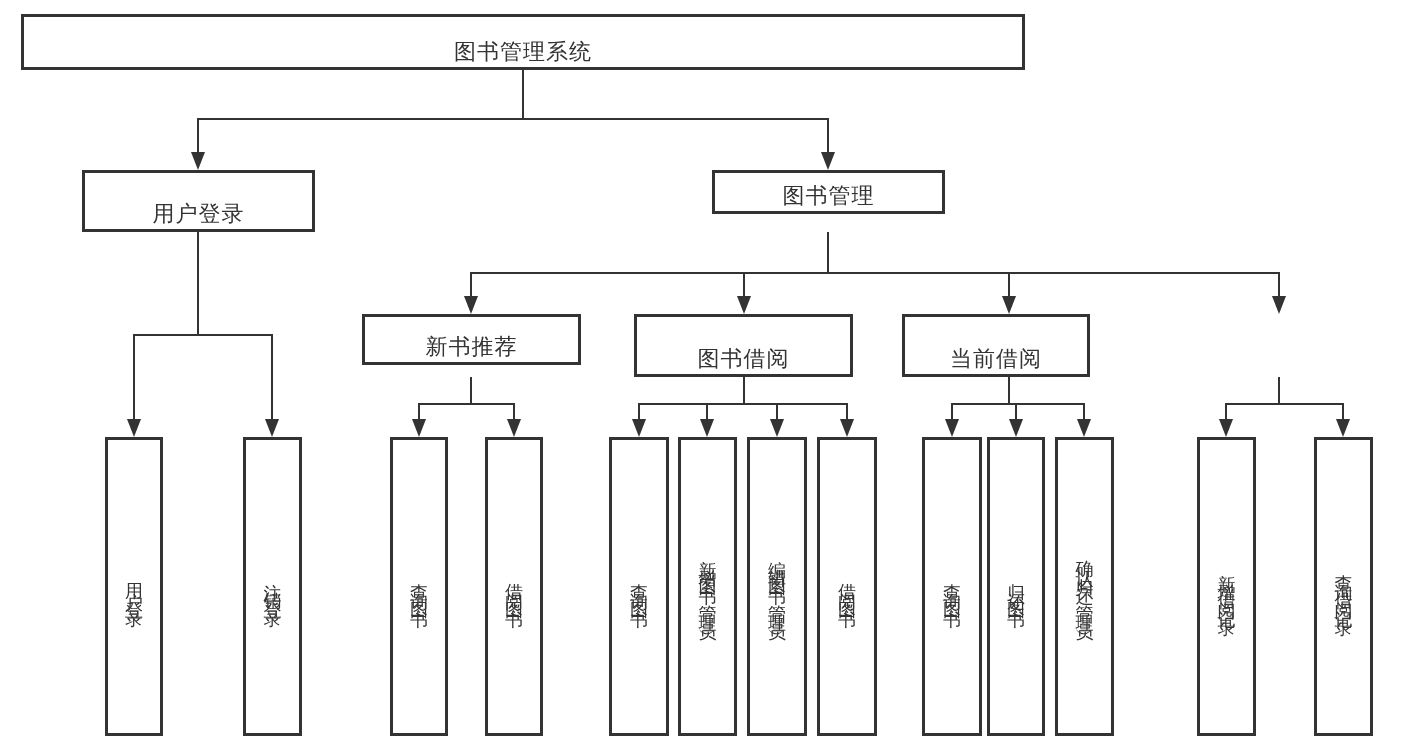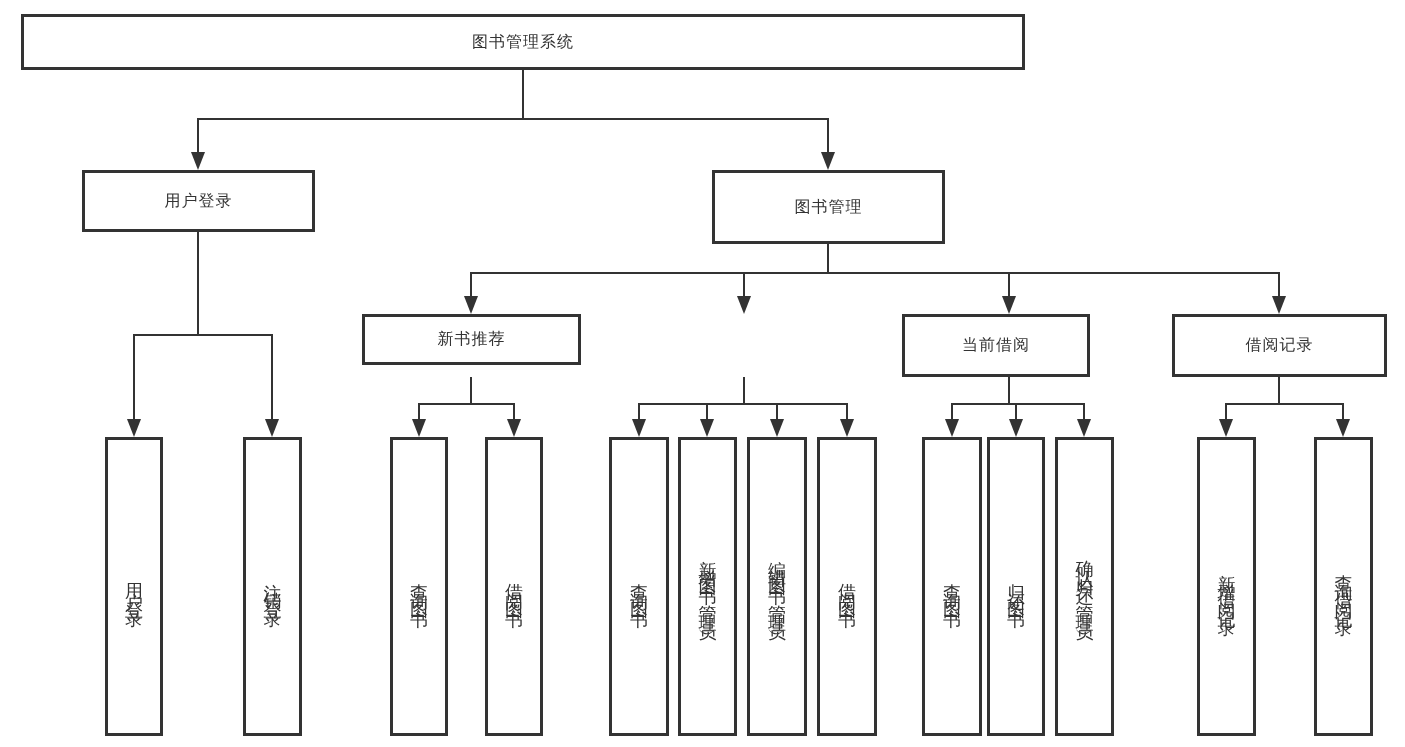--- a/index.html
+++ b/index.html
@@ -19,21 +19,21 @@
   }
   .box{
     position:absolute;
     box-sizing:border-box;
     border:3px solid var(--line);
     background:#ffffff;
     display:flex;
     align-items:center;
     justify-content:center;
   }
-  .hbox{font-size:16px;letter-spacing:1px;}
+  .hbox{font-size:22px;letter-spacing:1px;align-items:flex-end;}
   .vbox span{
     writing-mode:vertical-rl;
     text-orientation:mixed;
     font-size:18px;
     line-height:1;
     letter-spacing:9px;
   }
   .h-line,.v-line{position:absolute;background:var(--line);}
   .h-line{height:2px;}
   .v-line{width:2px;}
@@ -118,32 +118,32 @@
   <div class="arrow" style="left:1219px;top:419px"></div>
   <div class="arrow" style="left:1336px;top:419px"></div>
 
   <div class="box hbox" style="left:21px;top:14px;width:1004px;height:56px">
     <span>图书管理系统</span>
   </div>
 
   <div class="box hbox" style="left:82px;top:170px;width:233px;height:62px">
     <span>用户登录</span>
   </div>
-  <div class="box hbox" style="left:712px;top:170px;width:233px;height:74px">
+  <div class="box hbox" style="left:712px;top:170px;width:233px;height:44px">
     <span>图书管理</span>
   </div>
 
   <div class="box hbox" style="left:362px;top:314px;width:219px;height:51px">
     <span>新书推荐</span>
   </div>
+  <div class="box hbox" style="left:634px;top:314px;width:219px;height:63px">
+    <span>图书借阅</span>
+  </div>
   <div class="box hbox" style="left:902px;top:314px;width:188px;height:63px">
     <span>当前借阅</span>
-  </div>
-  <div class="box hbox" style="left:1172px;top:314px;width:215px;height:63px">
-    <span>借阅记录</span>
   </div>
 
   <div class="box vbox" style="left:105px;top:437px;width:58px;height:299px">
     <span>用户登录</span>
   </div>
   <div class="box vbox" style="left:243px;top:437px;width:59px;height:299px">
     <span>注销登录</span>
   </div>
 
   <div class="box vbox" style="left:390px;top:437px;width:58px;height:299px">

